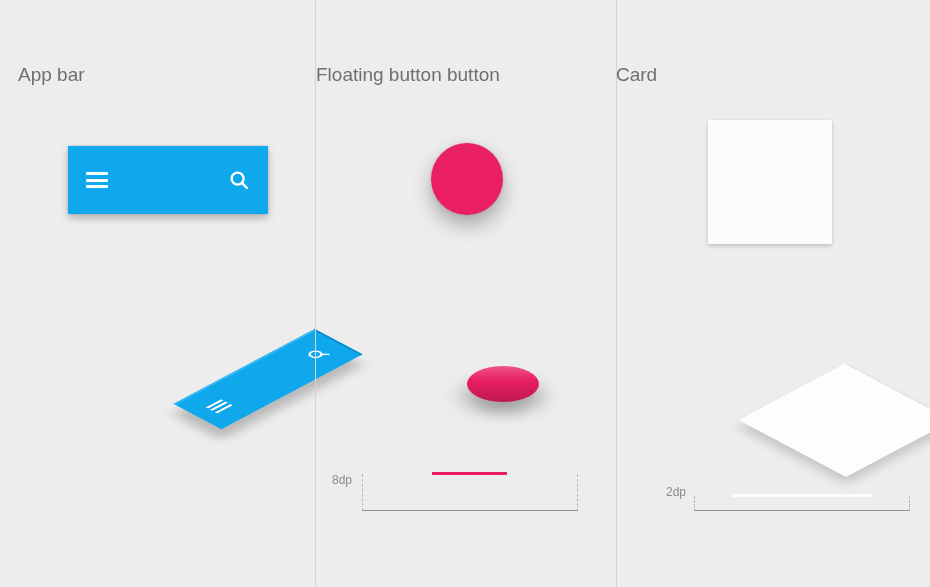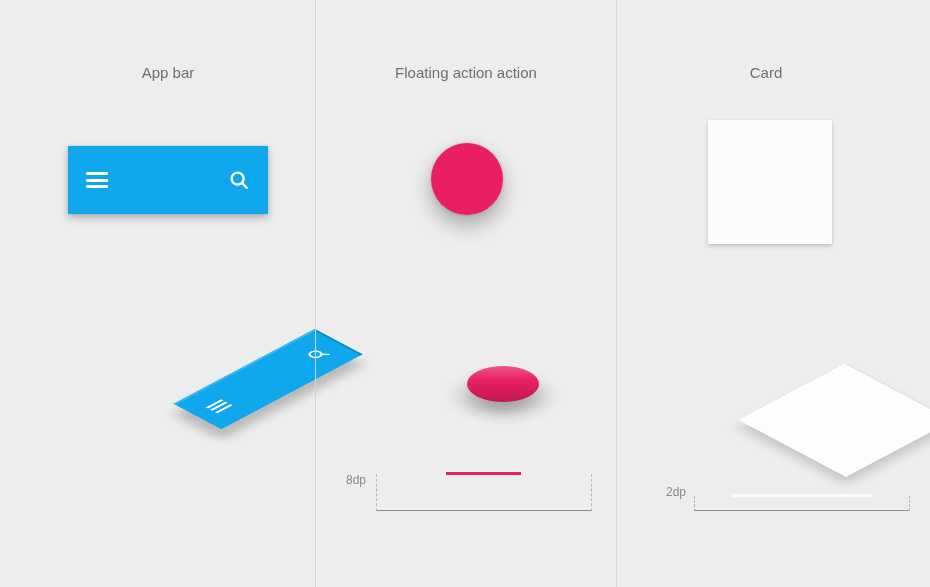--- a/index.html
+++ b/index.html
@@ -24,22 +24,21 @@
     height: 587px;
   }
   .col1 { left: 18px; }
   .col2 { left: 315px; border-left: 1px solid #d4d4d4; border-right: 1px solid #d4d4d4; }
   .col3 { left: 616px; }
 
   .heading {
     position: absolute;
     top: 64px;
     width: 100%;
-    text-align: center;
-    font-size: 15px;
+    font-size: 19px;
     color: #6f6f6f;
   }
 
   
   .appbar-flat {
     position: absolute;
     left: 50px;
     top: 146px;
     width: 200px;
     height: 68px;
@@ -175,21 +174,21 @@
     color: #8a8a8a;
   }
 
   
   .g1 { left: 35px; width: 235px; }
   .g1 .box { left: 35px; bottom: 0; width: 200px; height: 22px; border-right: 1px dashed #b8b8b8; }
   .g1 .bar { left: 50px; bottom: 22px; width: 170px; background: #0FA8ED; }
   .g1 .label { left: 0; bottom: 12px; }
 
   
-  .g2 { left: 30px; width: 245px; }
+  .g2 { left: 16px; width: 245px; }
   .g2 .box { left: 30px; bottom: 0; width: 214px; height: 36px; border-right: 1px dashed #b8b8b8; }
   .g2 .bar { left: 100px; bottom: 36px; width: 75px; background: #E91E63; }
   .g2 .label { left: 0; bottom: 24px; }
 
   
   .g3 { left: 50px; width: 245px; }
   .g3 .box { left: 28px; bottom: 0; width: 214px; height: 14px; border-right: 1px dashed #b8b8b8; }
   .g3 .bar { left: 66px; bottom: 14px; width: 140px; background: #fcfcfc; }
   .g3 .label { left: 0; bottom: 12px; }
 </style>
@@ -227,21 +226,21 @@
             <circle cx="10.5" cy="10.5" r="6.5"></circle>
             <line x1="20.5" y1="20.5" x2="15.2" y2="15.2"></line>
           </svg>
         </span>
       </div>
     </div>
 
   </div>
 
   <div class="column col2">
-    <div class="heading">Floating action action</div>
+    <div class="heading">Floating button button</div>
 
     <div class="fab-flat"></div>
 
     <div class="fab-iso-wrap">
       <div class="fab-iso"></div>
     </div>
 
     <div class="gauge g2">
       <div class="label">8dp</div>
       <div class="bar"></div>

